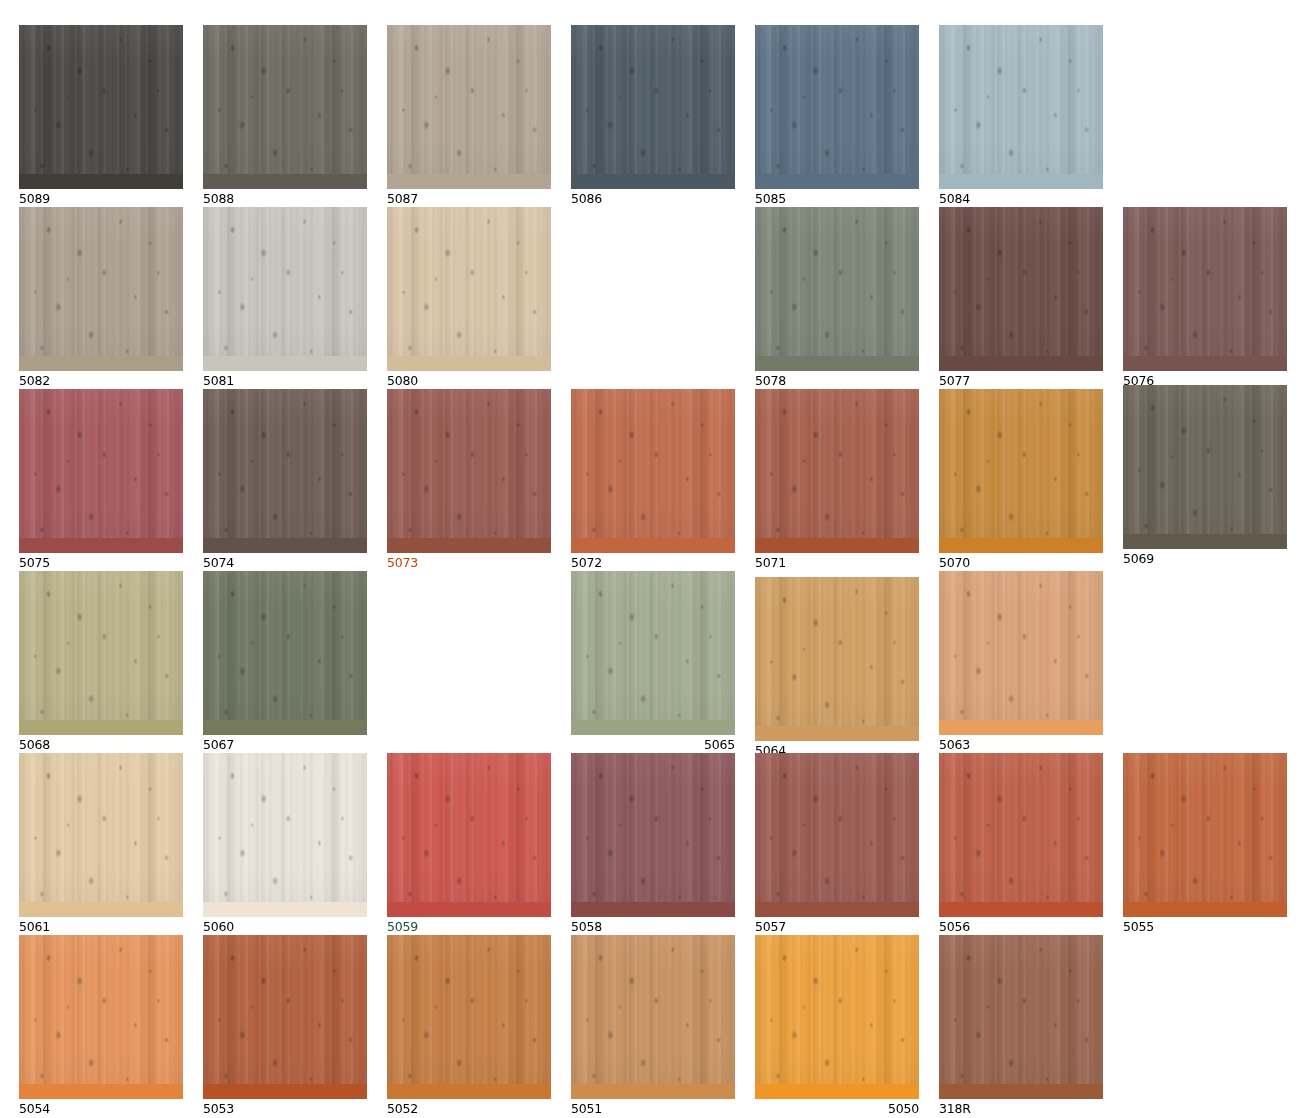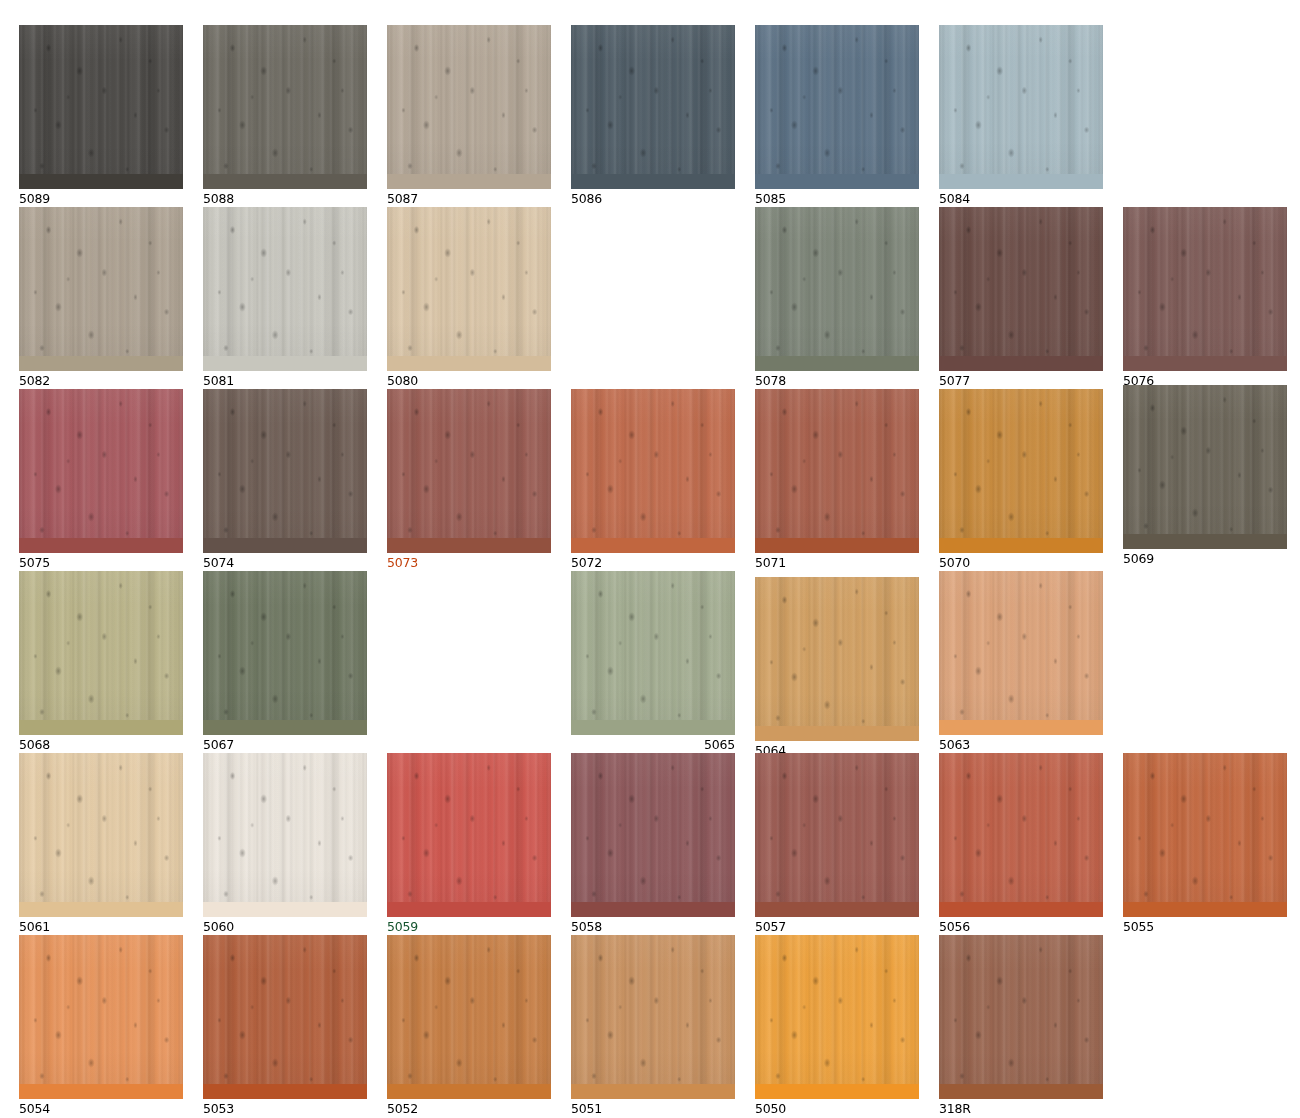--- a/index.html
+++ b/index.html
@@ -514,21 +514,21 @@
     </div>
     <div class="swatch-cell" style="left: 755px; top: 935px;">
       <div class="swatch-tile" style="background-color: rgb(240, 163, 61);">
         <div class="grain-c"></div>
         <div class="grain-a"></div>
         <div class="grain-b"></div>
         <div class="grain-knots"></div>
         <div class="grain-shade"></div>
         <div class="swatch-band" style="height: 15px; background-color: rgb(240, 149, 38);"></div>
       </div>
-      <div class="swatch-label" style="color: rgb(0, 0, 0);">5050</div>
+      <div class="swatch-label" style="color: rgb(0, 0, 0); text-align: right;">5050</div>
     </div>
     <div class="swatch-cell" style="left: 939px; top: 935px;">
       <div class="swatch-tile" style="background-color: rgb(154, 102, 80);">
         <div class="grain-c"></div>
         <div class="grain-a"></div>
         <div class="grain-b"></div>
         <div class="grain-knots"></div>
         <div class="grain-shade"></div>
         <div class="swatch-band" style="height: 15px; background-color: rgb(155, 91, 55);"></div>
       </div>

